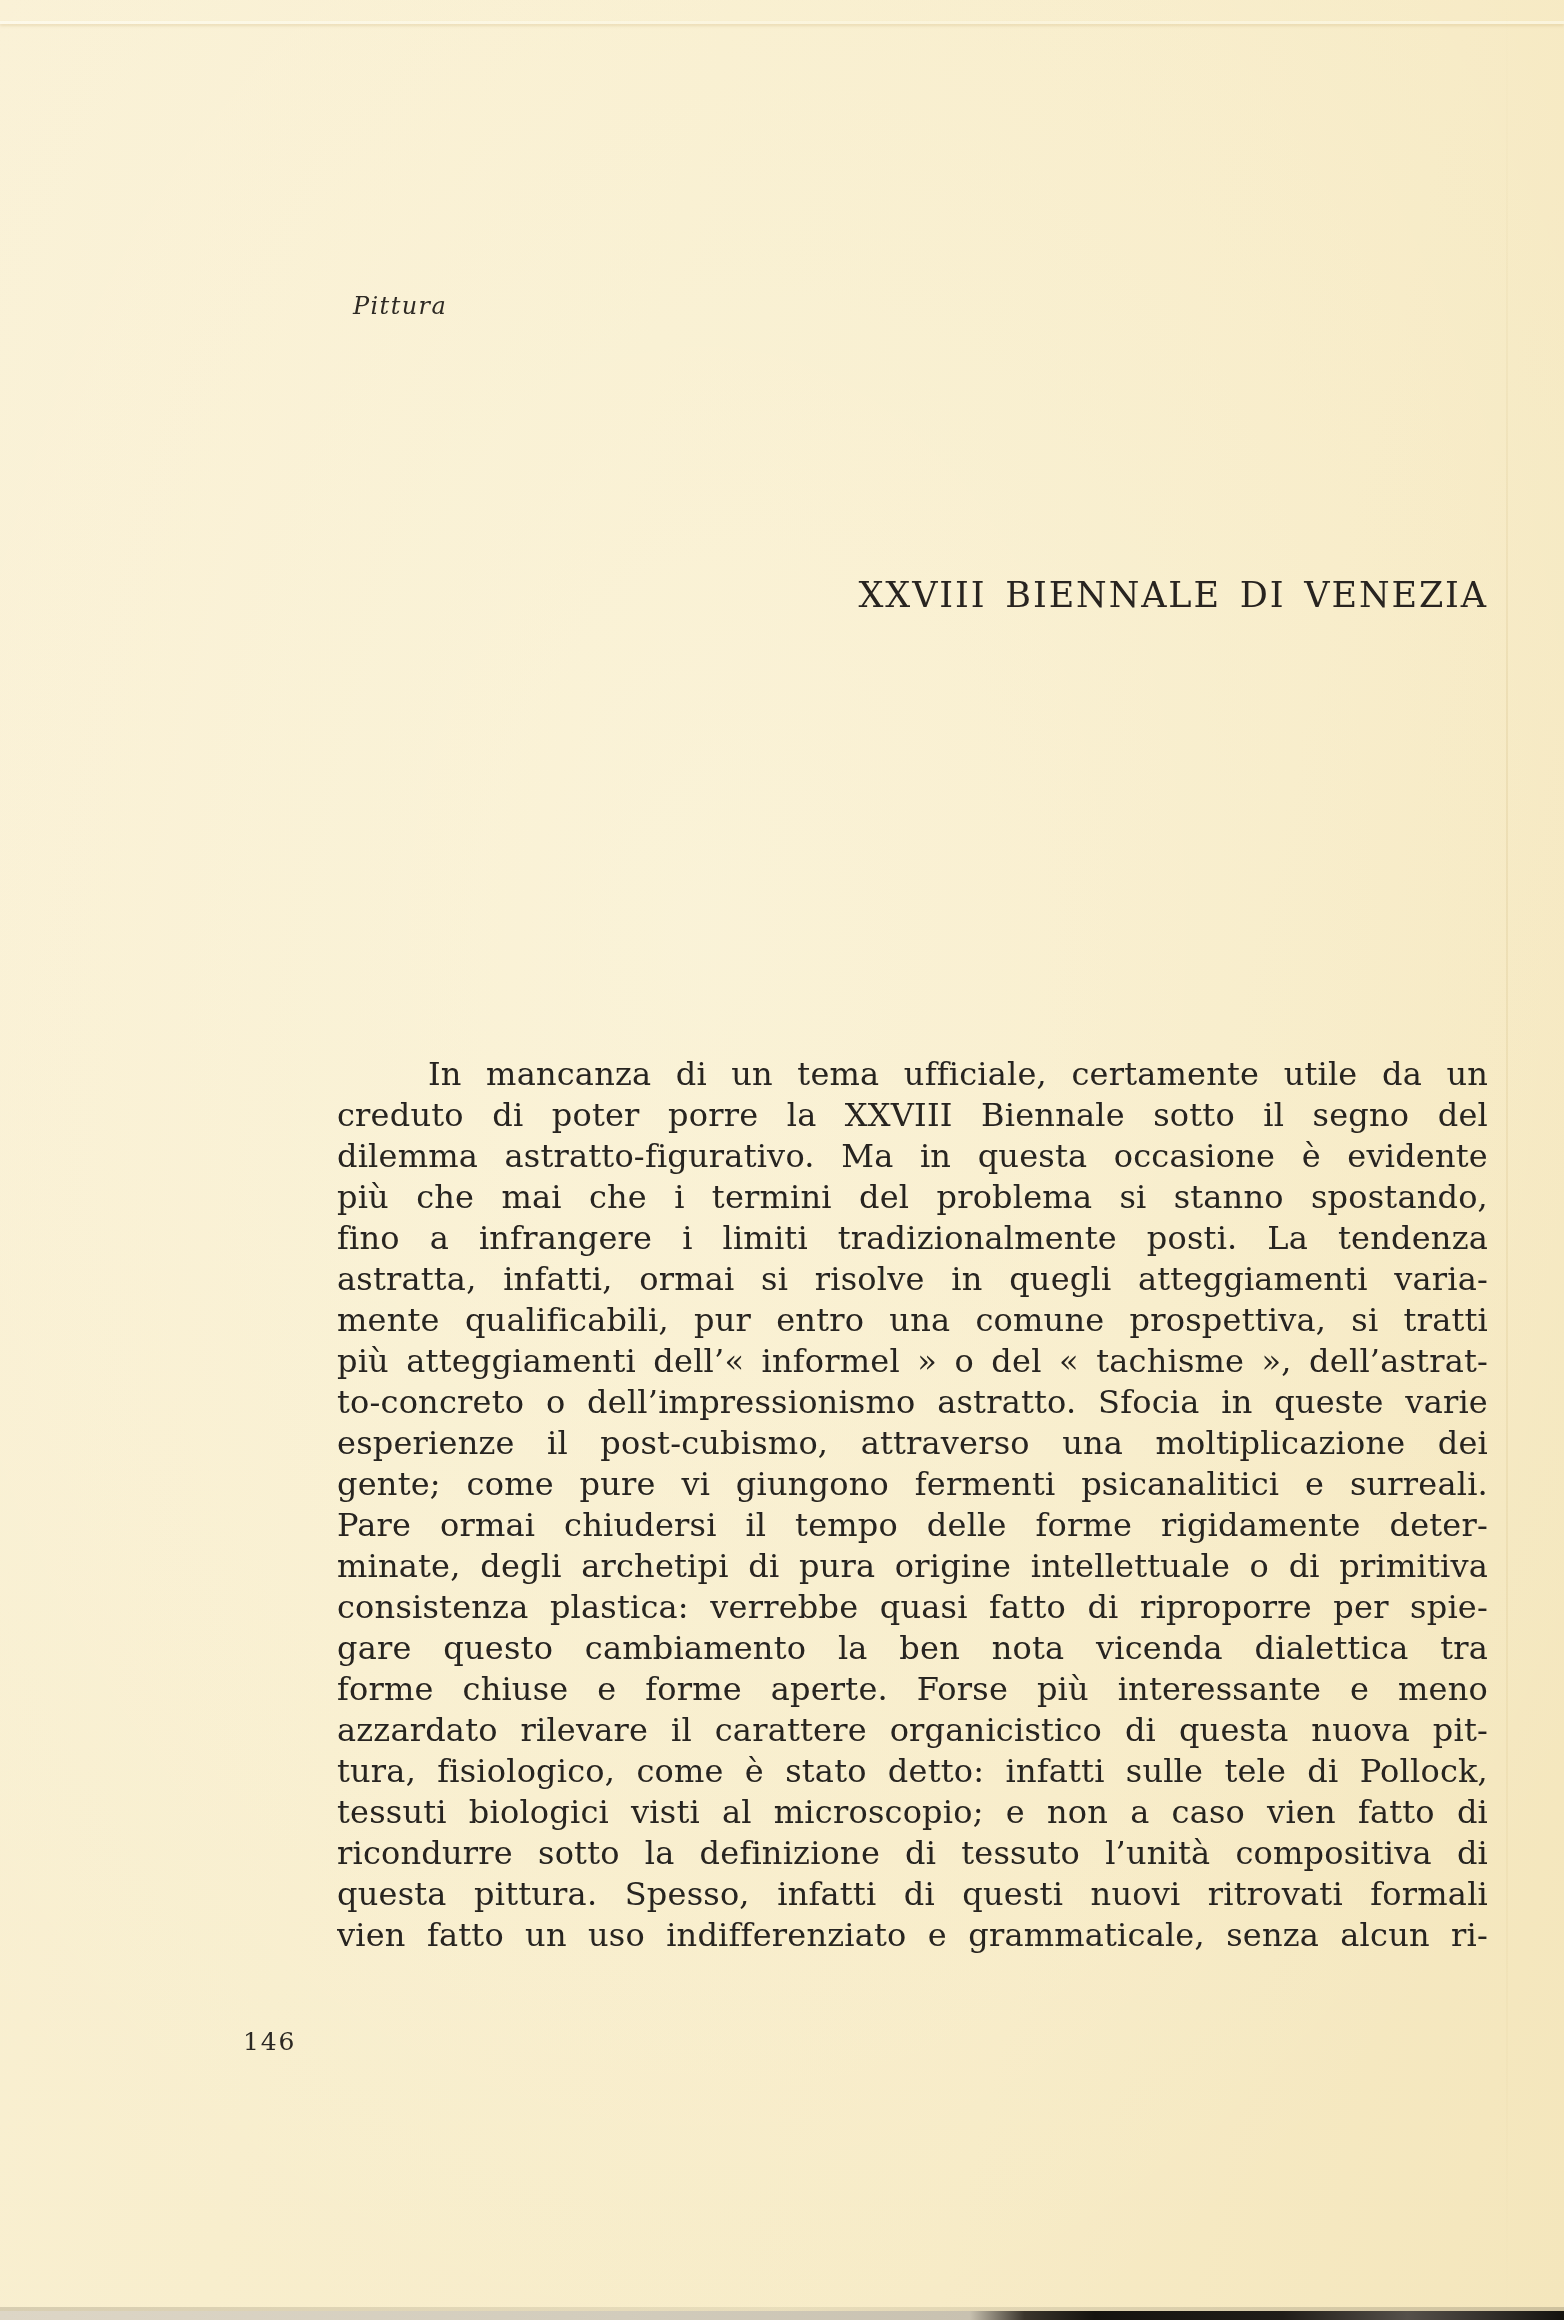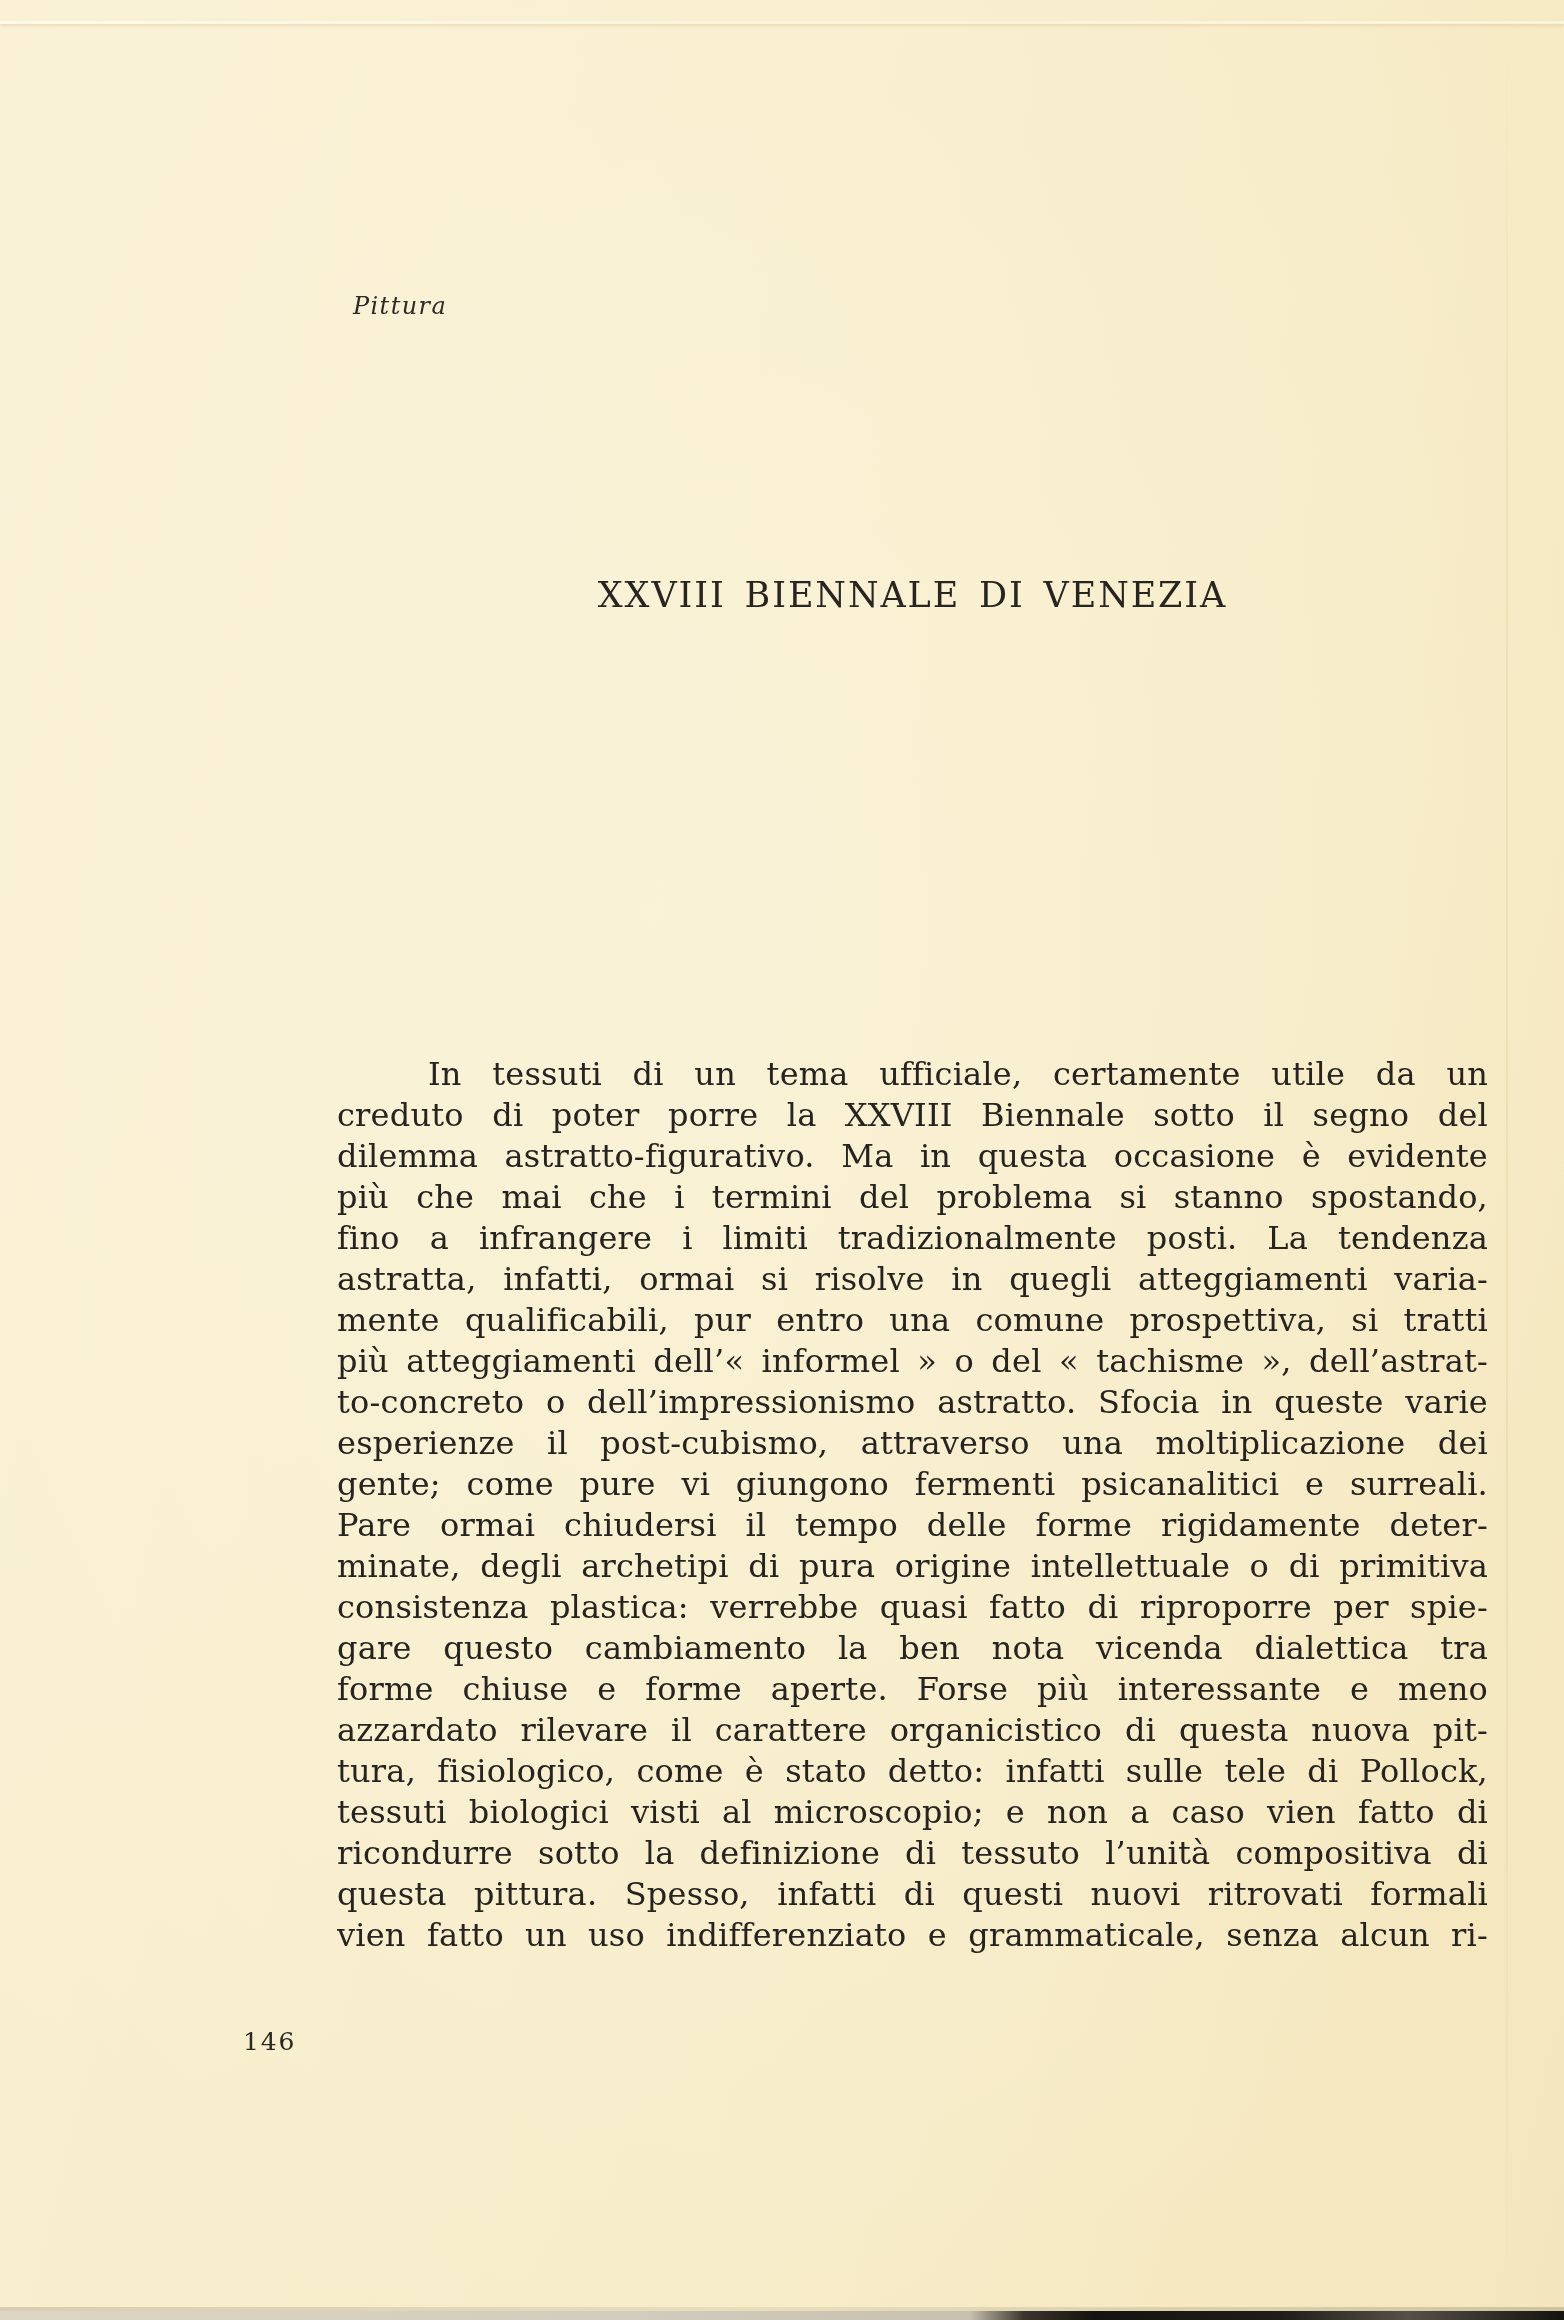--- a/index.html
+++ b/index.html
@@ -41,21 +41,21 @@
     font-style: italic;
     font-size: 24px;
     letter-spacing: 1.4px;
     color: #2e2a24;
   }
   .page-title {
     position: absolute;
     top: 575px;
     left: 337px;
     width: 1151px;
-    text-align: center;
+    text-align: right;
     font-size: 35px;
     letter-spacing: 1.9px;
     word-spacing: 5.8px;
     color: #282420;
     white-space: nowrap;
   }
   .body-text {
     position: absolute;
     left: 337px;
     top: 1054px;
@@ -105,21 +105,21 @@
 <div class="page">
 
   <div class="crease-top"></div>
   <div class="crease-right"></div>
 
   <div class="running-header">Pittura</div>
 
   <div class="page-title">XXVIII BIENNALE DI VENEZIA</div>
 
   <div class="body-text">
-      <div class="line first">In tessuti di un tema ufficiale, certamente utile da un</div>
+      <div class="line first">In mancanza di un tema ufficiale, certamente utile da un</div>
       <div class="line">creduto di poter porre la XXVIII Biennale sotto il segno del</div>
       <div class="line">dilemma astratto-figurativo. Ma in questa occasione è evidente</div>
       <div class="line">più che mai che i termini del problema si stanno spostando,</div>
       <div class="line">fino a infrangere i limiti tradizionalmente posti. La tendenza</div>
       <div class="line">astratta, infatti, ormai si risolve in quegli atteggiamenti varia-</div>
       <div class="line">mente qualificabili, pur entro una comune prospettiva, si tratti</div>
       <div class="line">più atteggiamenti dell’« informel » o del « tachisme », dell’astrat-</div>
       <div class="line">to-concreto o dell’impressionismo astratto. Sfocia in queste varie</div>
       <div class="line">esperienze il post-cubismo, attraverso una moltiplicazione dei</div>
       <div class="line">gente; come pure vi giungono fermenti psicanalitici e surreali.</div>

